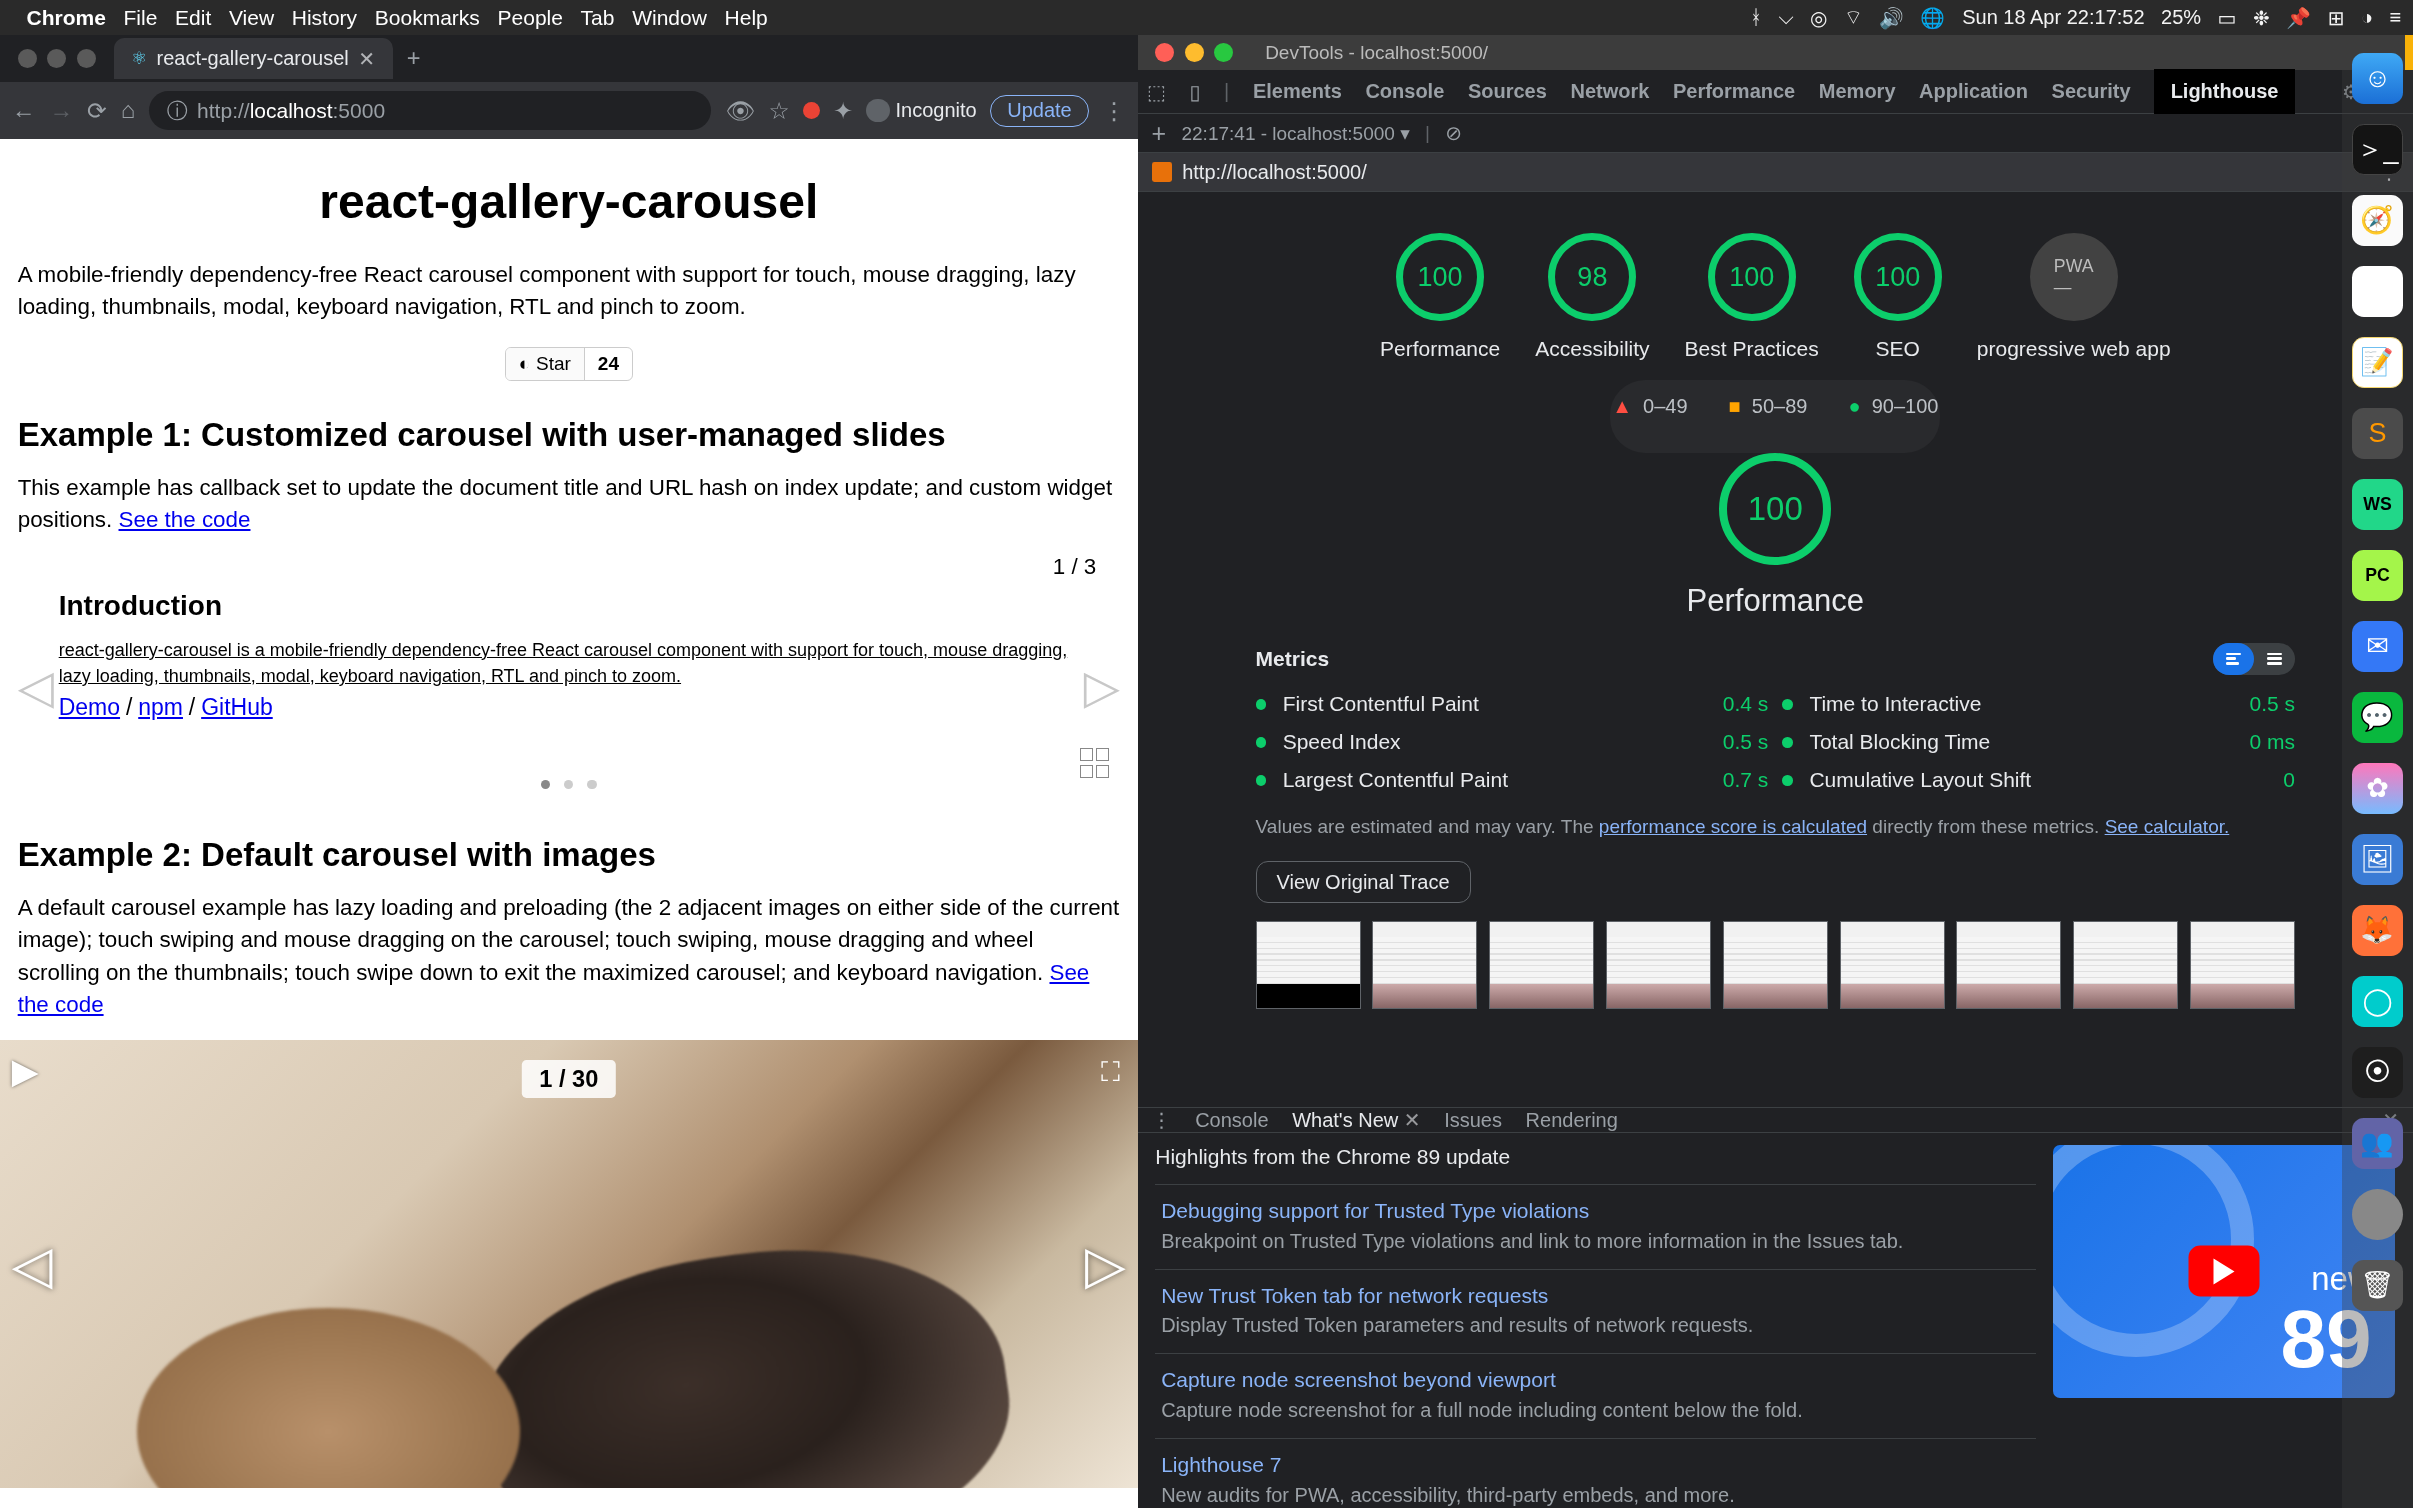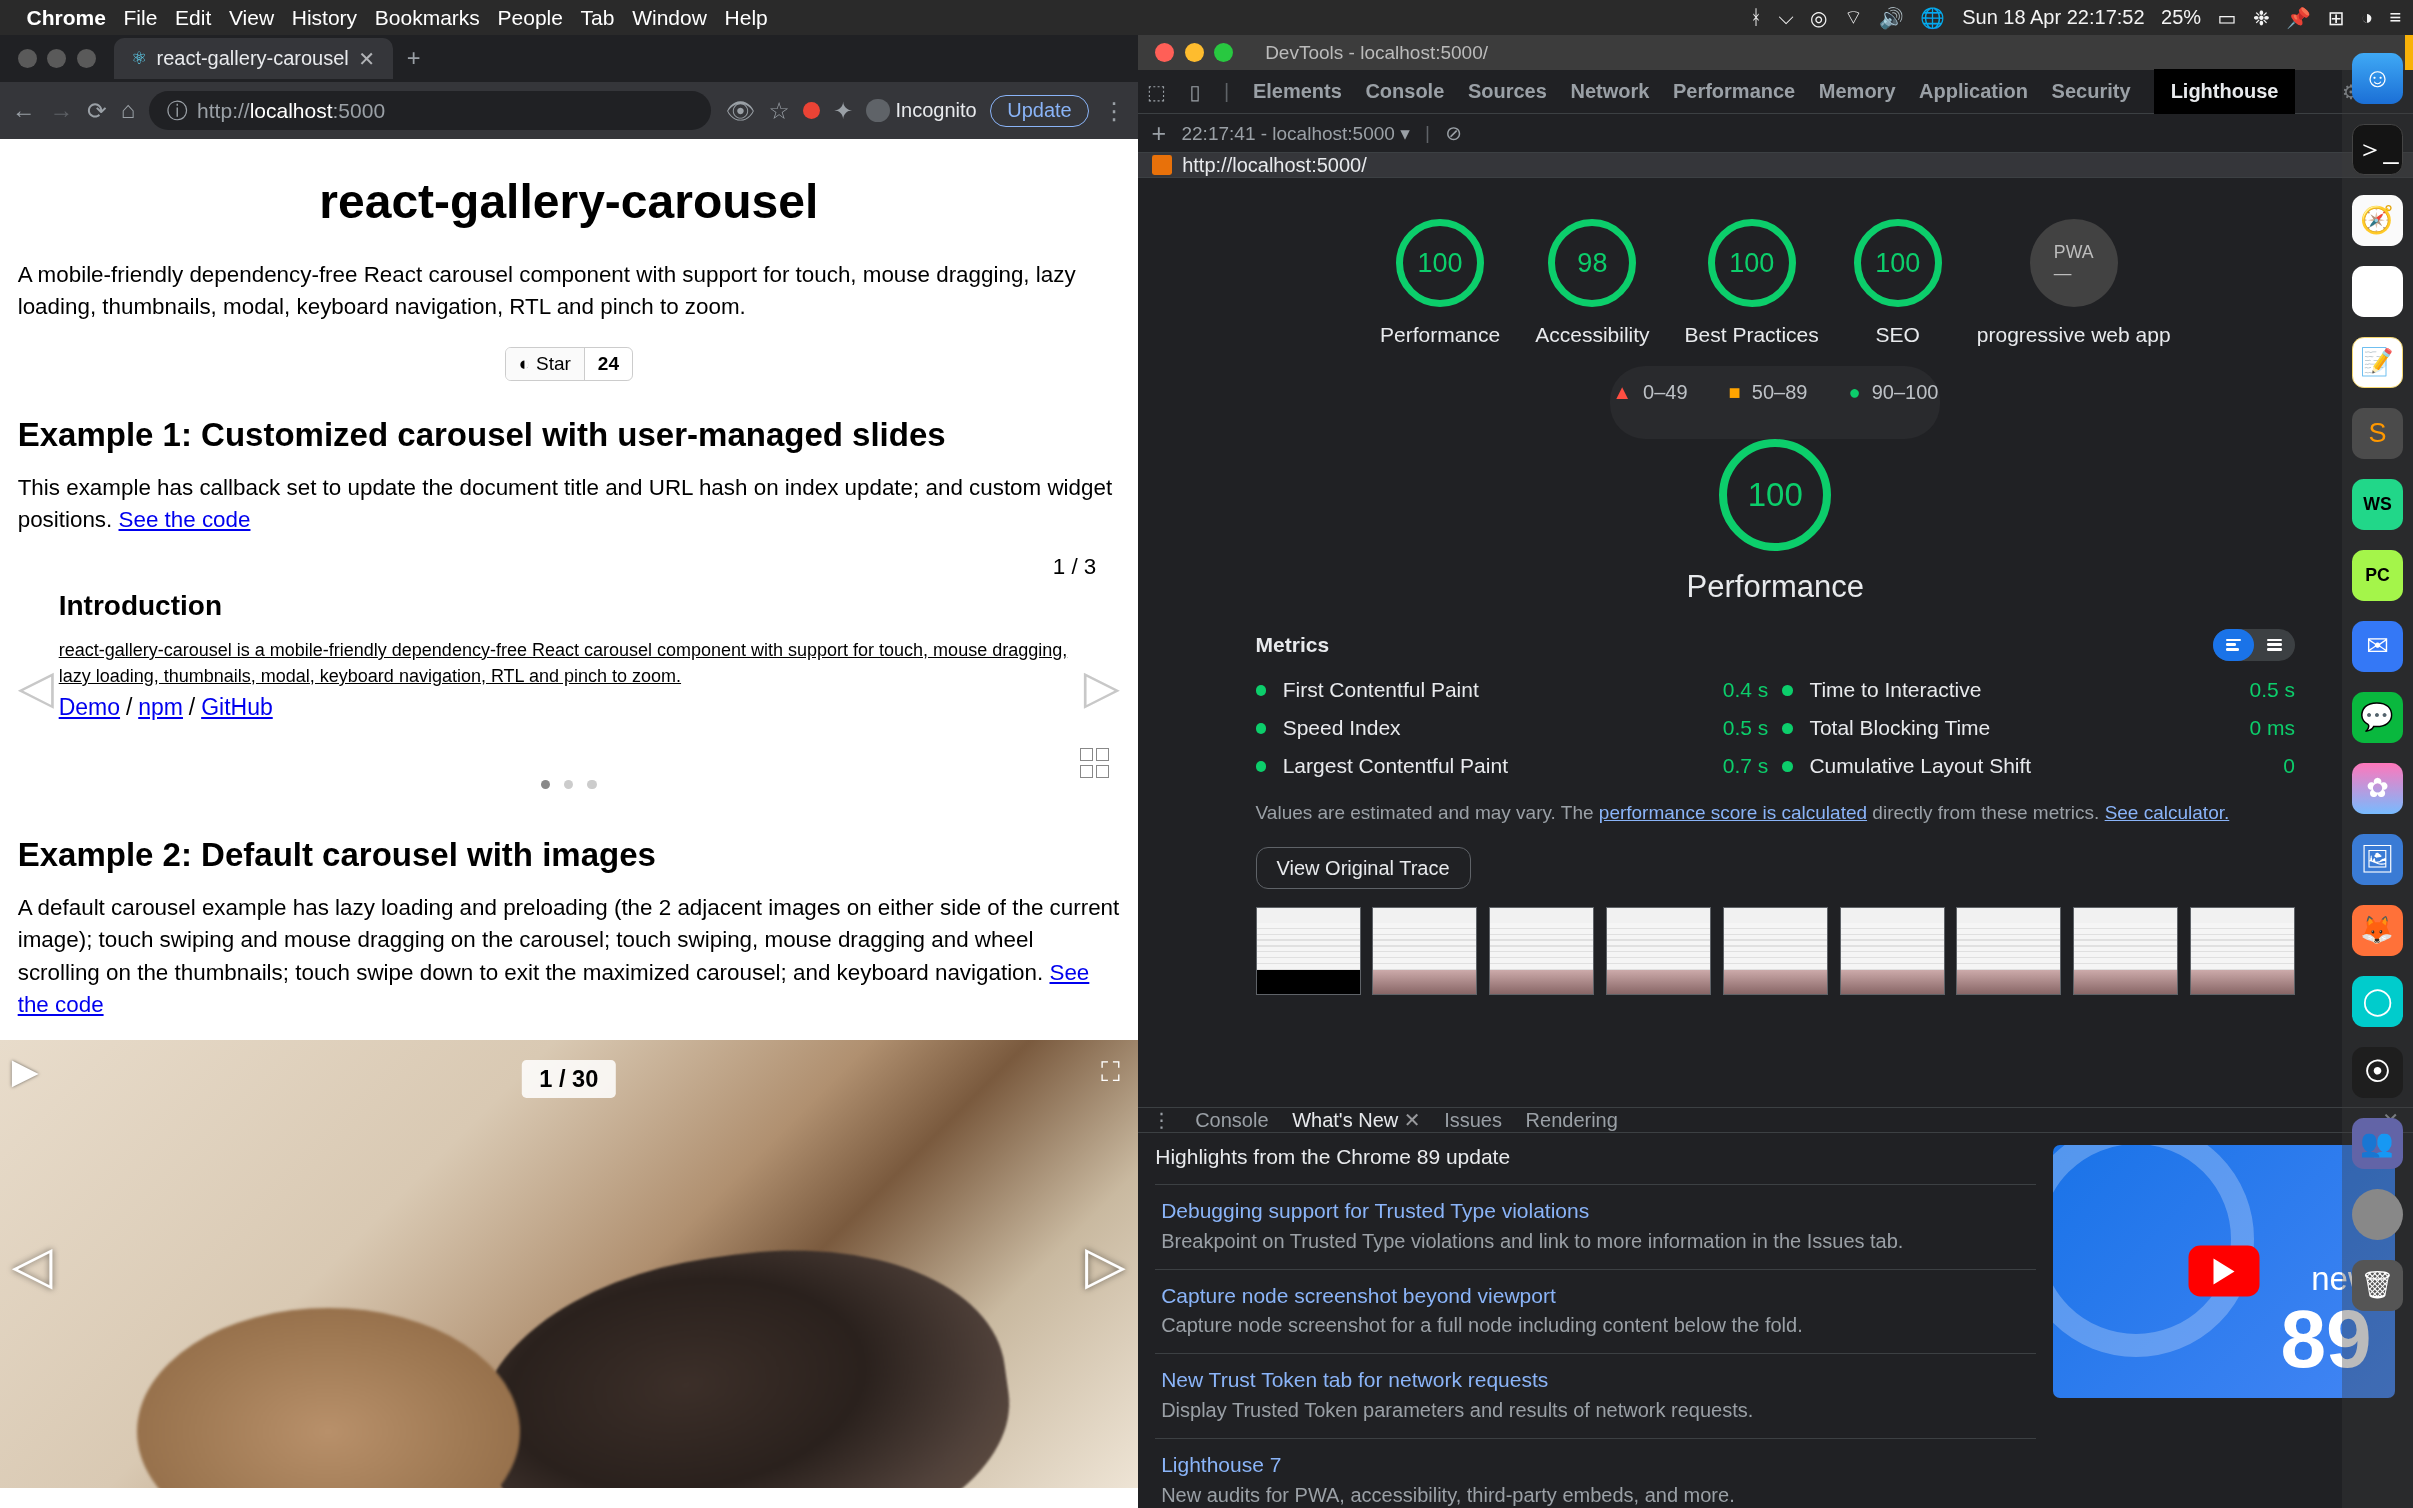--- a/index.html
+++ b/index.html
@@ -165,21 +165,21 @@
 .dt-tabs{height:44px;display:flex;align-items:center;border-bottom:0.6px solid #3c4043;font-size:20px;color:#9aa0a6;padding:0 9.4px;gap:23.6px;}
 .dt-tabs .ico{font-size:20px;}
 .dt-tabs .tabitem{cursor:default;font-weight:bold;}
 .dt-tabs .tabitem.active{color:#e8eaed;background:#000;padding:10.6px 16.5px;}
 .dt-tabs .spacer{flex:1;}
 
 .lh-toolbar{height:39px;display:flex;align-items:center;gap:15.3px;padding:0 14px;font-size:19px;color:#9aa0a6;border-bottom:0.6px solid #3c4043;}
 .lh-toolbar .plus{font-size:25px;}
 .lh-toolbar .forbid{font-size:20px;}
 
-.lh-urlbar{height:25px;display:flex;align-items:center;padding:0 14px;background:#35363a;font-size:20px;gap:10.6px;border-bottom:0.6px solid #3c4043;}
+.lh-urlbar{height:39px;display:flex;align-items:center;padding:0 14px;background:#35363a;font-size:20px;gap:10.6px;border-bottom:0.6px solid #3c4043;}
 .lh-urlbar .lhicon{width:20px;height:20px;background:#e8710a;border-radius:2.4px;}
 .lh-urlbar .more{margin-left:auto;}
 
 .lh-body{flex:1;overflow:hidden;background:#202124;}
 .gauges{display:flex;justify-content:center;gap:35px;padding:41px 0 17.7px;}
 .gauge{display:flex;flex-direction:column;align-items:center;gap:14px;}
 .ring{width:88px;height:88px;border-radius:50%;border:7px solid #0cce6b;display:flex;align-items:center;justify-content:center;font-size:27px;color:#0cce6b;font-weight:500;}
 .ring.g98{border-color:#0cce6b;}
 .ring.pwa{border:none;background:#424242;color:#bdbdbd;font-size:17.7px;}
 .gauge .lbl{font-size:21px;color:#e8eaed;text-align:center;line-height:1.3;}
@@ -582,26 +582,26 @@
         <span class="close">✕</span>
       </div>
       <div class="drawer-body">
         <div class="drawer-left">
           <h4>Highlights from the Chrome 89 update</h4>
           <div class="news-item">
               <div class="t">Debugging support for Trusted Type violations</div>
               <div class="d">Breakpoint on Trusted Type violations and link to more information in the Issues tab.</div>
             </div>
           <div class="news-item">
+              <div class="t">New Trust Token tab for network requests</div>
+              <div class="d">Display Trusted Token parameters and results of network requests.</div>
+            </div>
+          <div class="news-item">
               <div class="t">Capture node screenshot beyond viewport</div>
               <div class="d">Capture node screenshot for a full node including content below the fold.</div>
-            </div>
-          <div class="news-item">
-              <div class="t">New Trust Token tab for network requests</div>
-              <div class="d">Display Trusted Token parameters and results of network requests.</div>
             </div>
           <div class="news-item">
               <div class="t">Lighthouse 7</div>
               <div class="d">New audits for PWA, accessibility, third-party embeds, and more.</div>
             </div>
 
         </div>
         <div class="drawer-right">
           <div class="promo">
             <div class="circles"></div>

